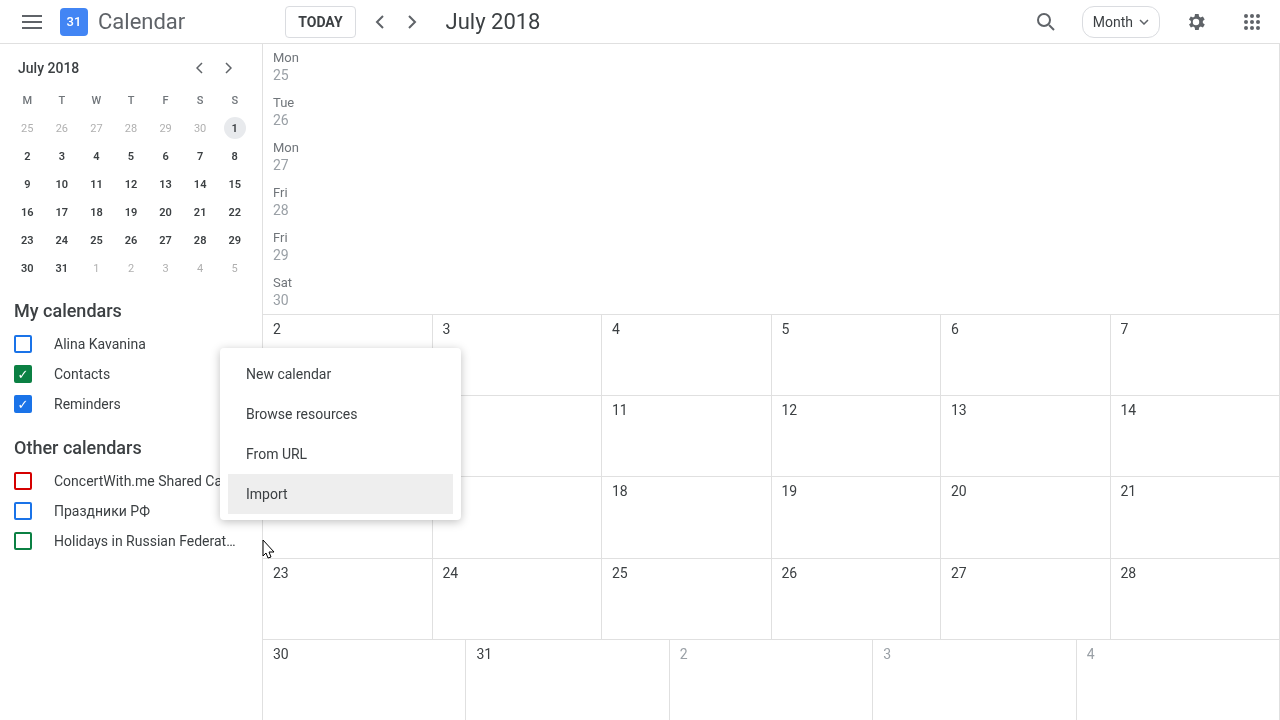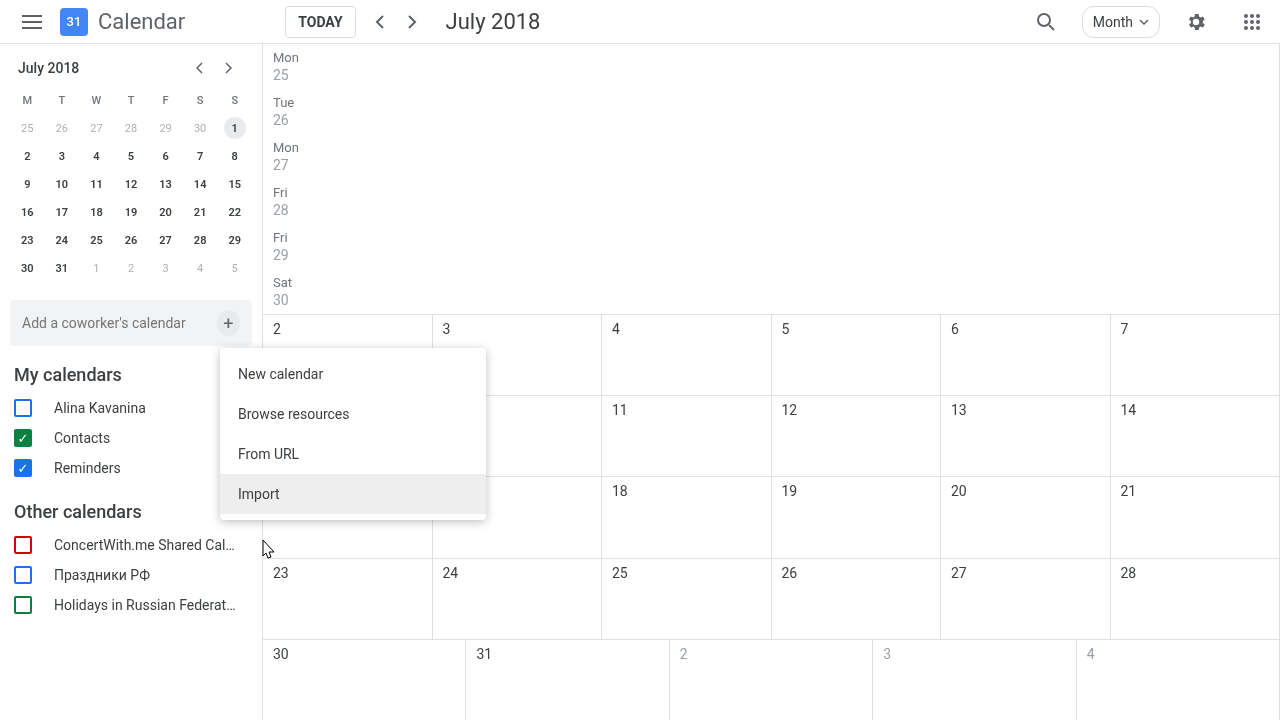--- a/index.html
+++ b/index.html
@@ -46,21 +46,21 @@
 
 
 .main { flex: 1; display: flex; flex-direction: column; border-left: 1px solid #e0e0e0; }
 .week-row { flex: 1; display: flex; border-top: 1px solid #e0e0e0; }
 .day-cell { flex: 1; border-right: 1px solid #e0e0e0; padding: 6px 10px; }
 .day-num { font-size: 14px; color: #3c4043; }
 .day-num.other { color: #9aa0a6; }
 .dow-label { font-size: 13px; color: #70757a; margin-bottom: 2px; }
 
 
-.dropdown { position: absolute; left: 220px; top: 348px; width: 266px; background: #fff; border-radius: 4px; box-shadow: 0 2px 10px rgba(0,0,0,0.25); z-index: 10; padding: 6px 0; }
+.dropdown { position: absolute; left: 220px; top: 348px; width: 241px; background: #fff; border-radius: 4px; box-shadow: 0 2px 10px rgba(0,0,0,0.25); z-index: 10; padding: 6px 8px; }
 .dropdown-item { padding: 12px 18px; font-size: 14px; color: #3c4043; cursor: pointer; }
 .dropdown-item:hover, .dropdown-item.hover { background: #eeeeee; }
 
 svg { display: block; }
 
 
 .cursor-ptr { position: absolute; left: 258px; top: 538px; z-index: 20; pointer-events: none; }
 </style>
 </head>
 <body>
@@ -183,24 +183,20 @@
         <div class="mini-cell mini-bold">29</div>
         <div class="mini-cell mini-bold">30</div>
         <div class="mini-cell mini-bold">31</div>
         <div class="mini-cell mini-other">1</div>
         <div class="mini-cell mini-other">2</div>
         <div class="mini-cell mini-other">3</div>
         <div class="mini-cell mini-other">4</div>
         <div class="mini-cell mini-other">5</div>
       </div>
 
-    <div class="coworker-box">
-      <input class="coworker-input" placeholder="Add a coworker's calendar" style="">
-      <div class="plus-circle">+</div>
-    </div>
 
     <div class="section-title">
       <span>My calendars</span>
     </div>
     <div id="my-cals">
         <div class="cal-item">
           <div class="cal-check" style="border-color: rgb(26, 115, 232);"></div>
           <div class="cal-label">Alina Kavanina</div>
         </div>
         <div class="cal-item">

